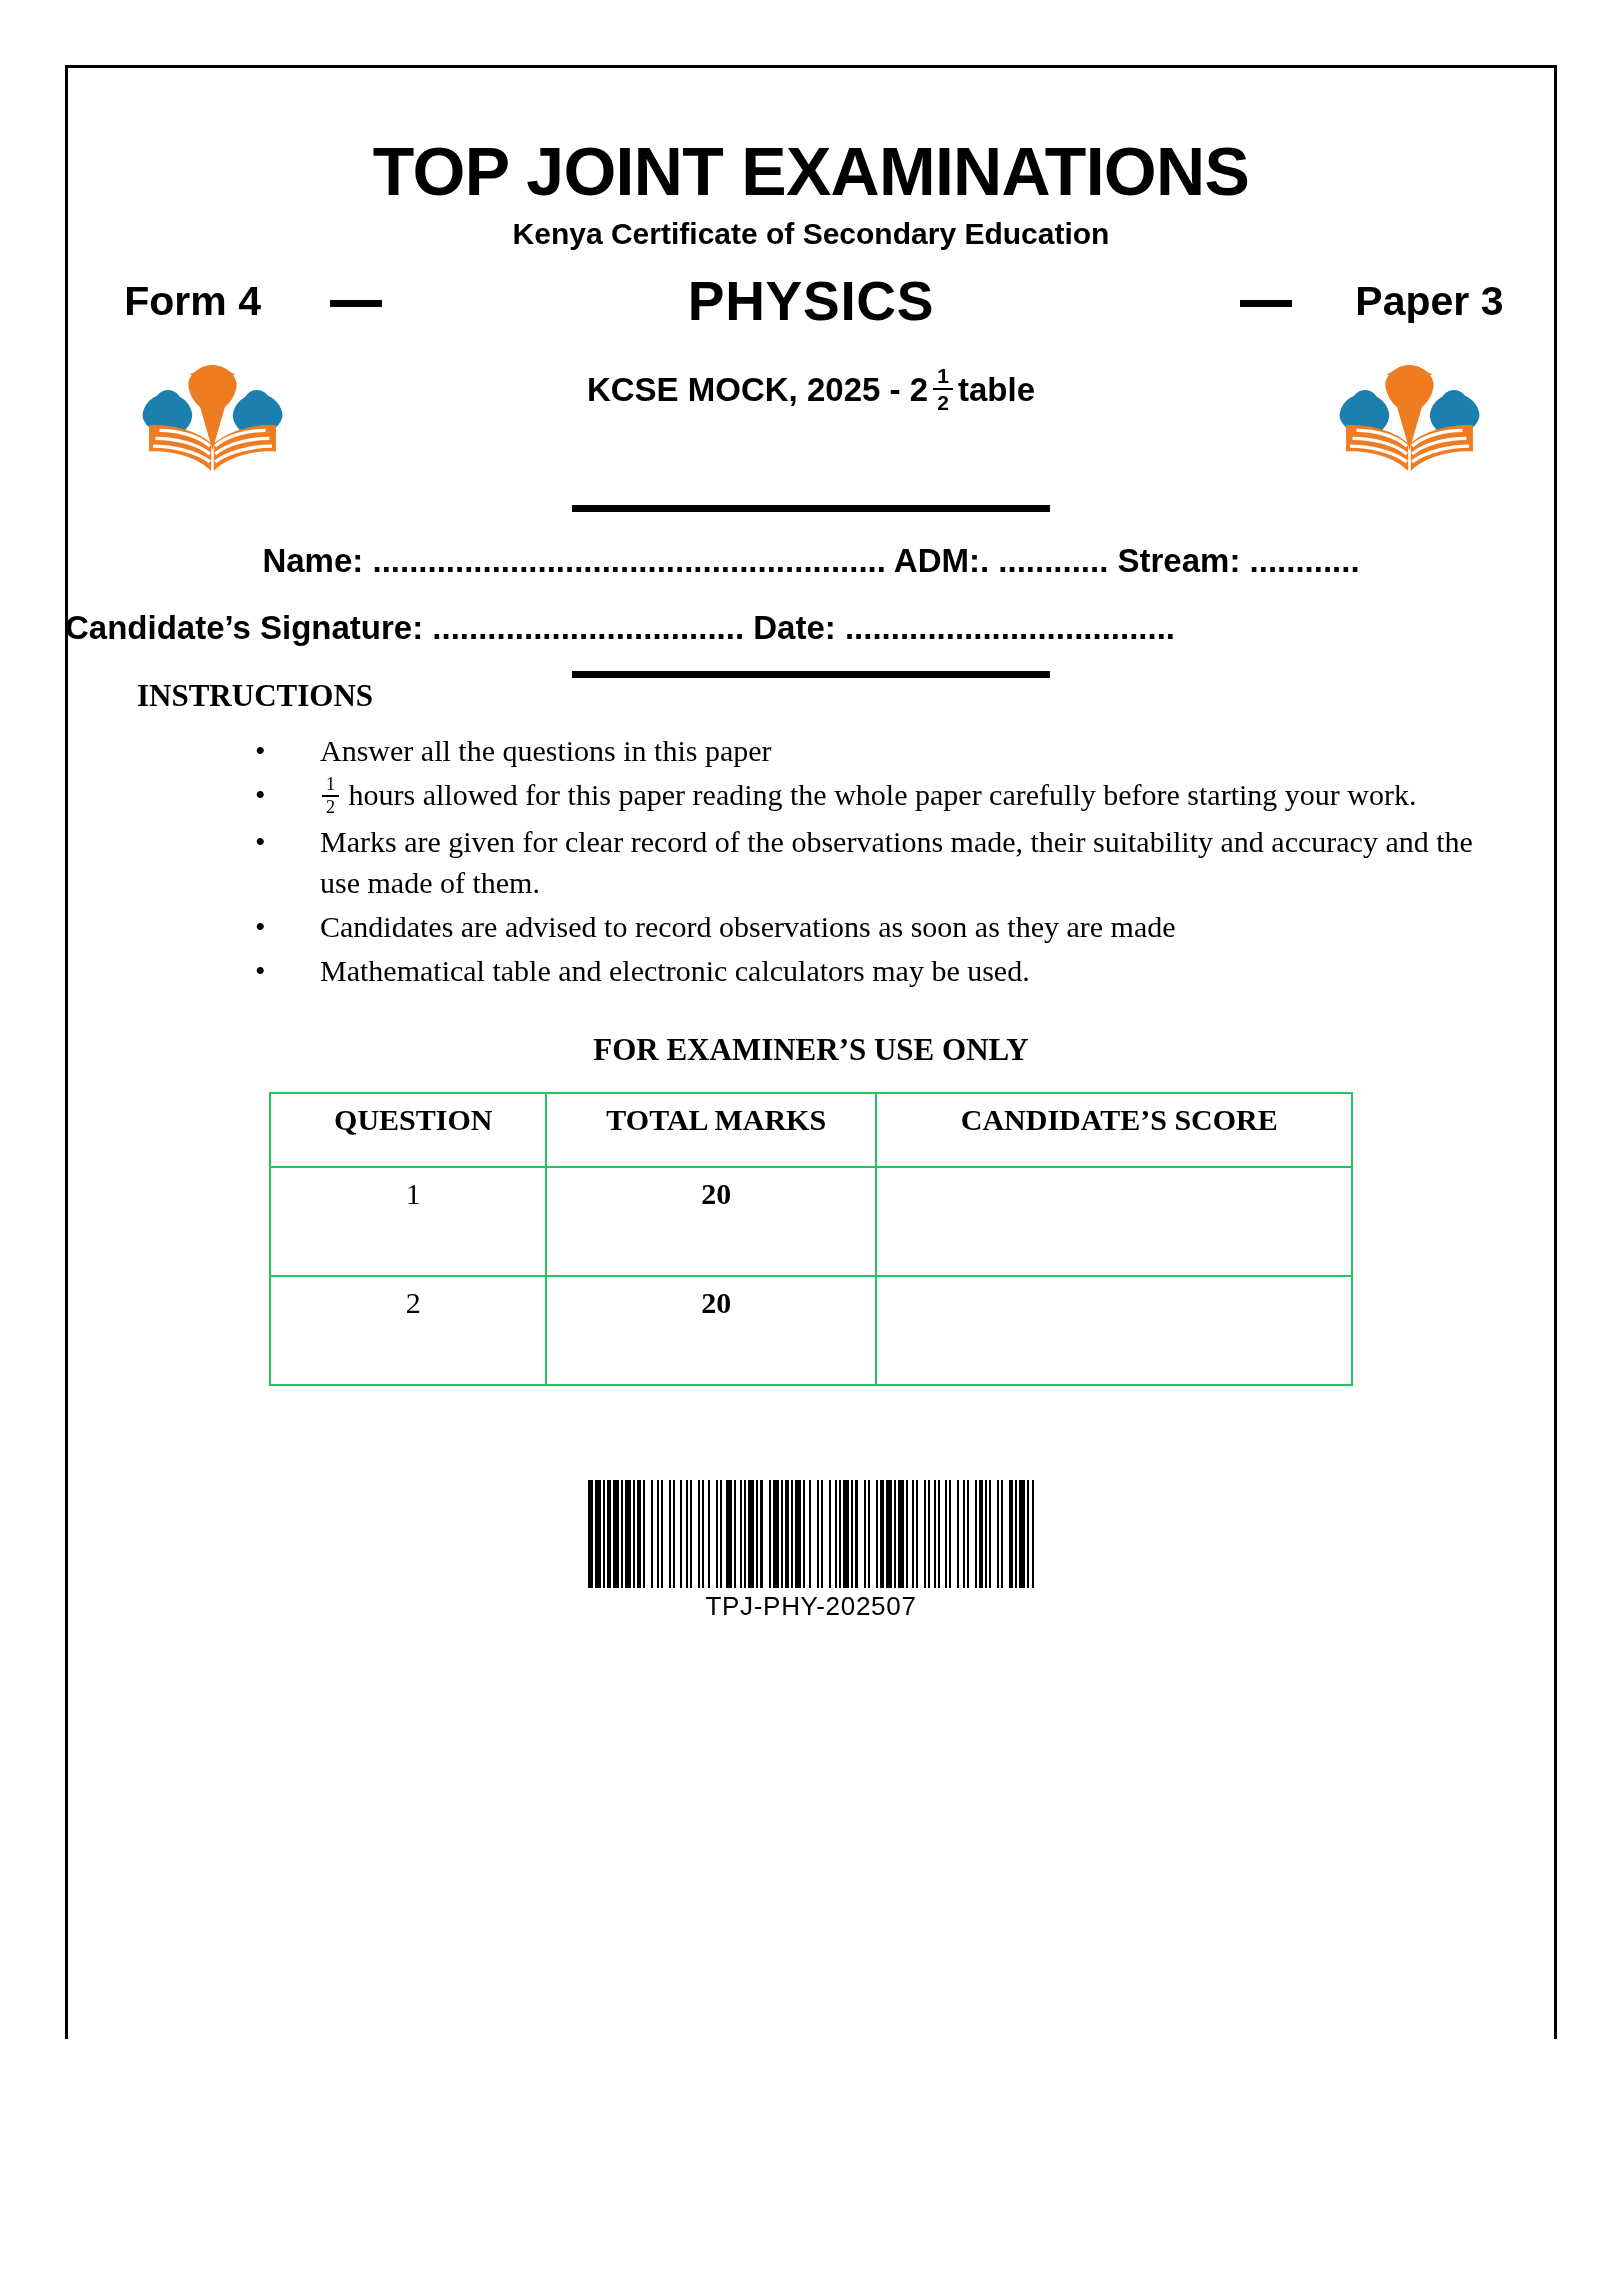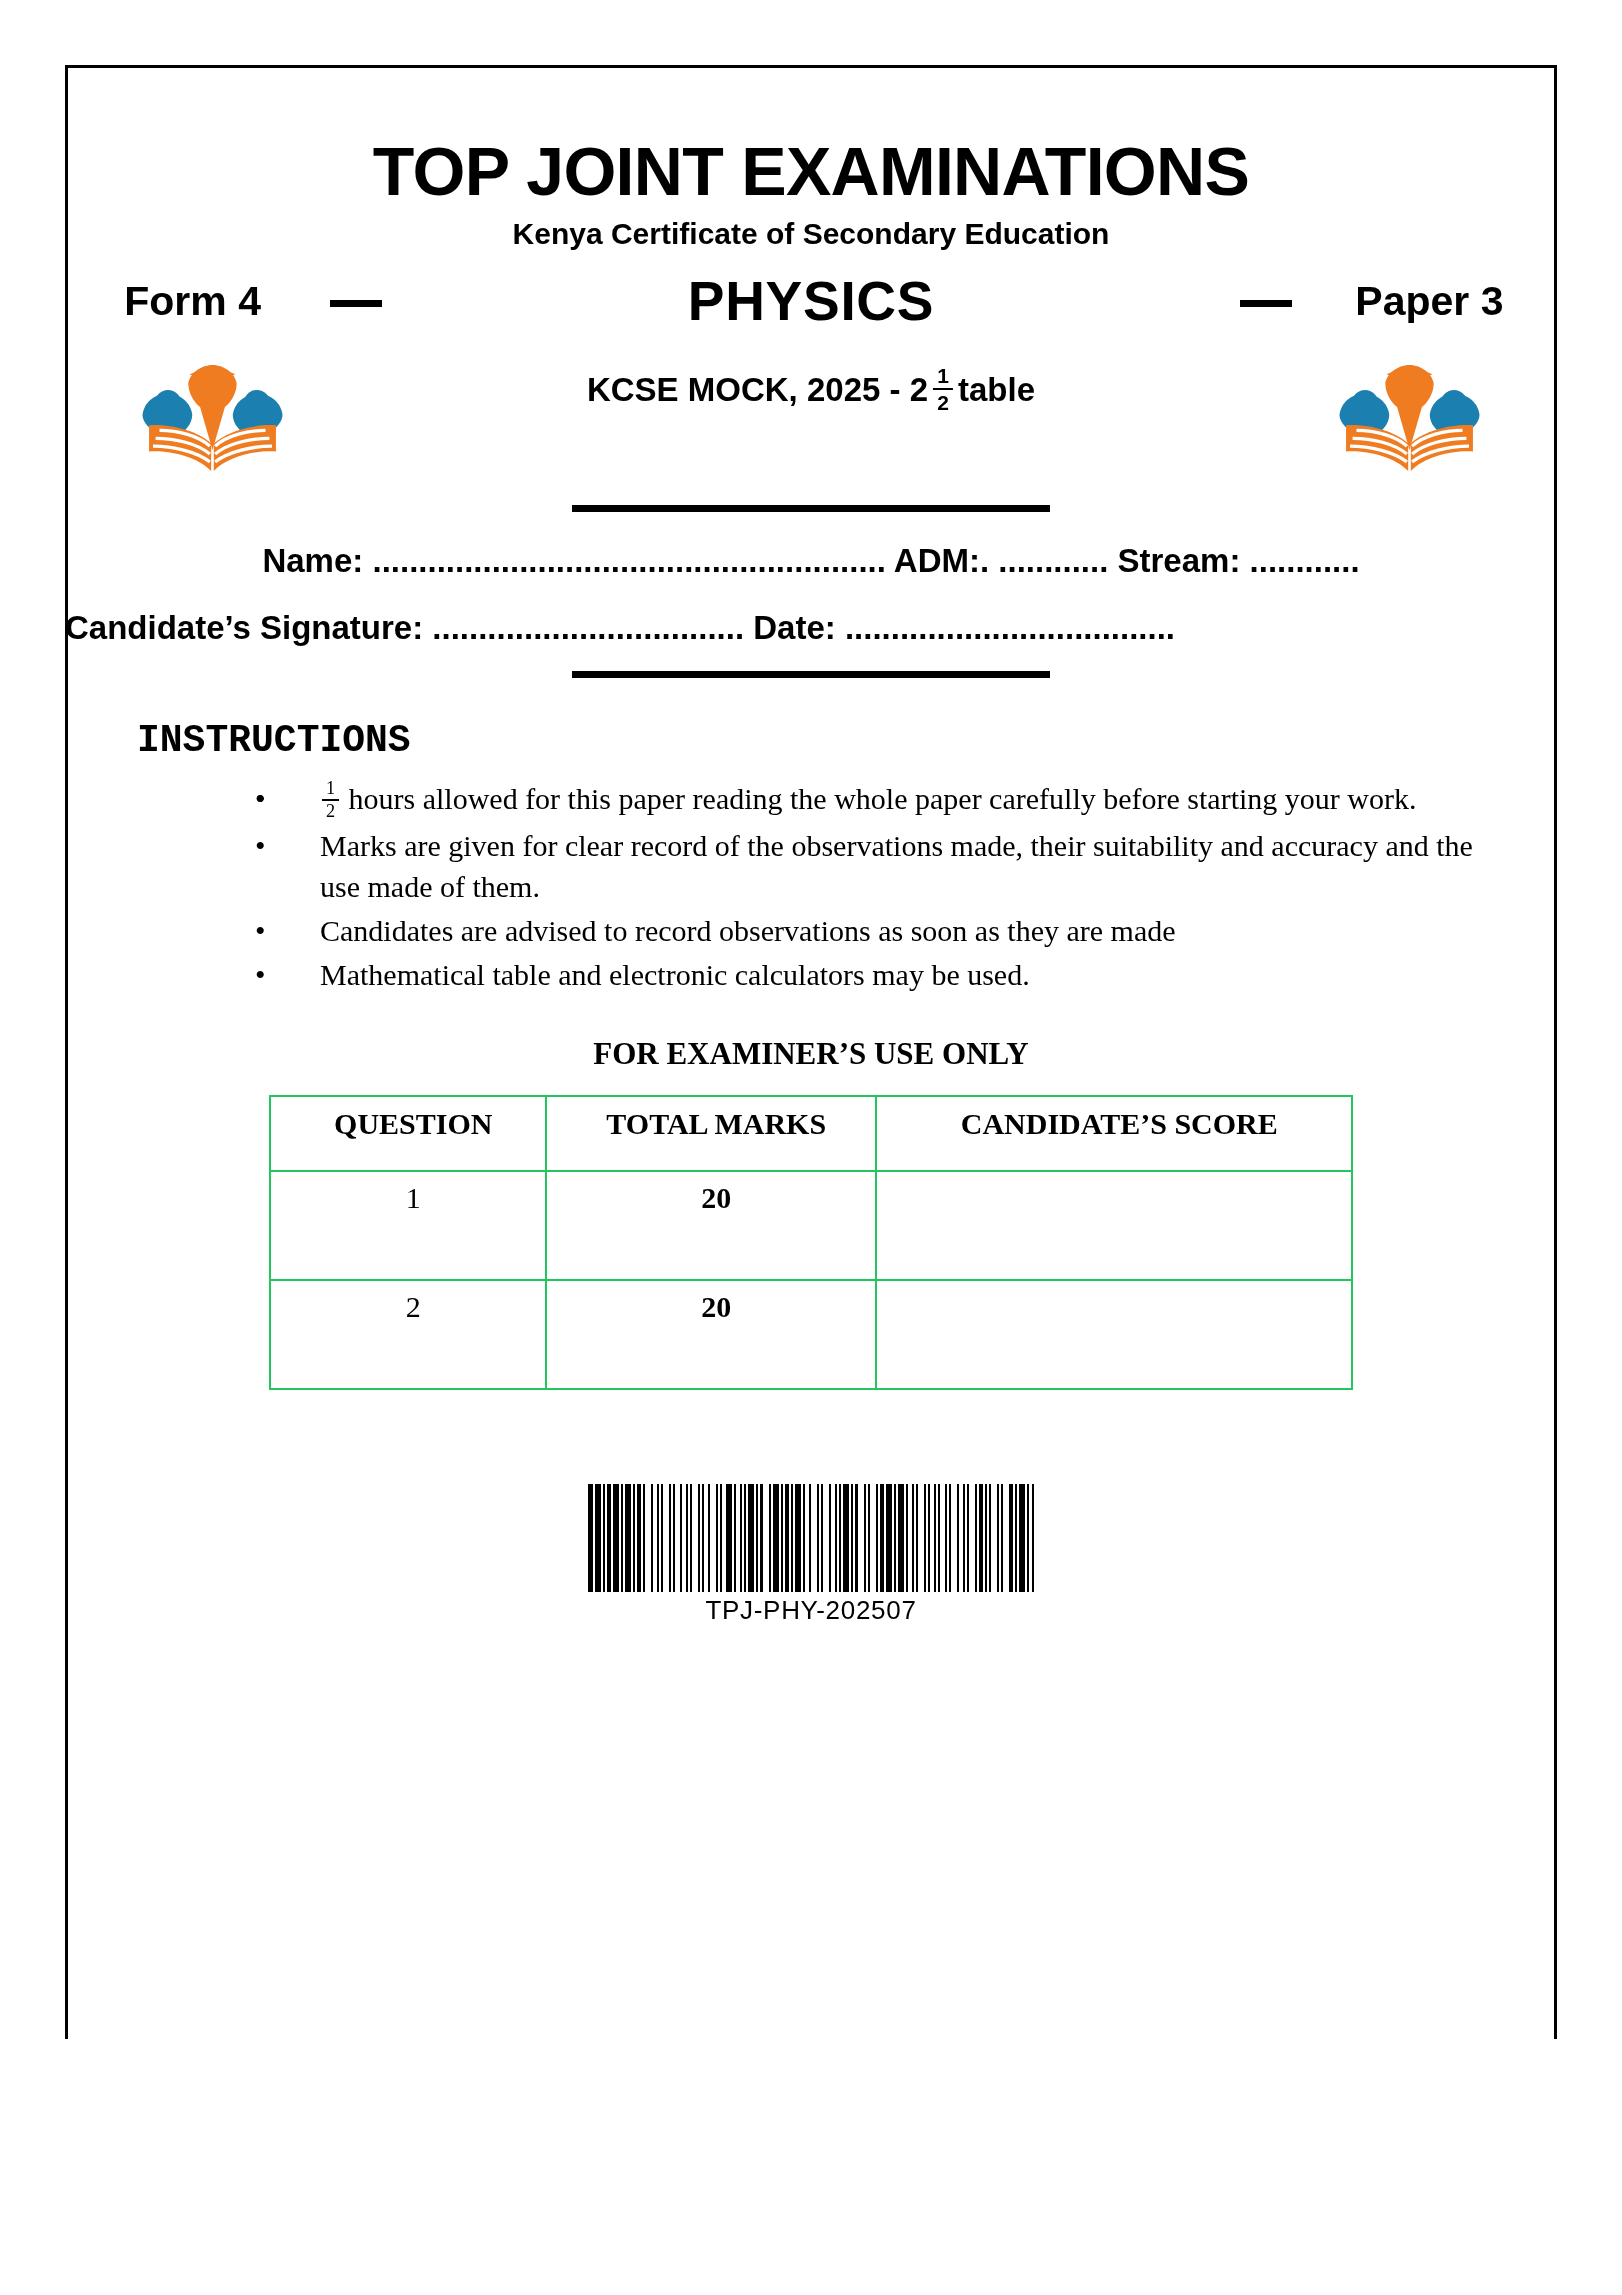--- a/index.html
+++ b/index.html
@@ -177,24 +177,23 @@
   .sig-line {
     font-family: "Liberation Sans", sans-serif;
     font-weight: bold;
     font-size: 33px;
     margin-top: 29px;
     white-space: nowrap;
   }
 
   
   .instructions-heading {
-    font-family: Liberation Mono, monospace;
-    font-weight: bold;
-    font-size: 38px;
-    margin-top: 41px;
+    font-family: Liberation Serif, serif;
+    font-weight: bold;
+    font-size: 31px;
     margin-left: 72px;
   }
   .instructions-list {
     margin: 17px 0 0 0;
     padding: 0;
     list-style: none;
   }
   .instructions-list li {
     position: relative;
     font-family: "Liberation Serif", serif;
@@ -382,20 +381,21 @@
     <div class="name-line">Name: ........................................................ ADM:. ............ Stream: ............</div>
     <div class="sig-line">Candidate’s Signature: .................................. Date: ....................................</div>
 
     <div class="rule rule-bottom"></div>
 
     <div class="instructions-heading">INSTRUCTIONS</div>
 
     <ul class="instructions-list">
       <li>
         <span class="bullet">•</span>
+        <span>Answer all the questions in this paper</span>
       </li>
       <li>
         <span class="bullet">•</span>
         <span class="inline-frac">
           <span>1</span>
           <span class="bar"></span>
           <span>2</span>
         </span>
         <span>hours allowed for this paper reading the whole paper carefully before starting your work.</span>
       </li>

